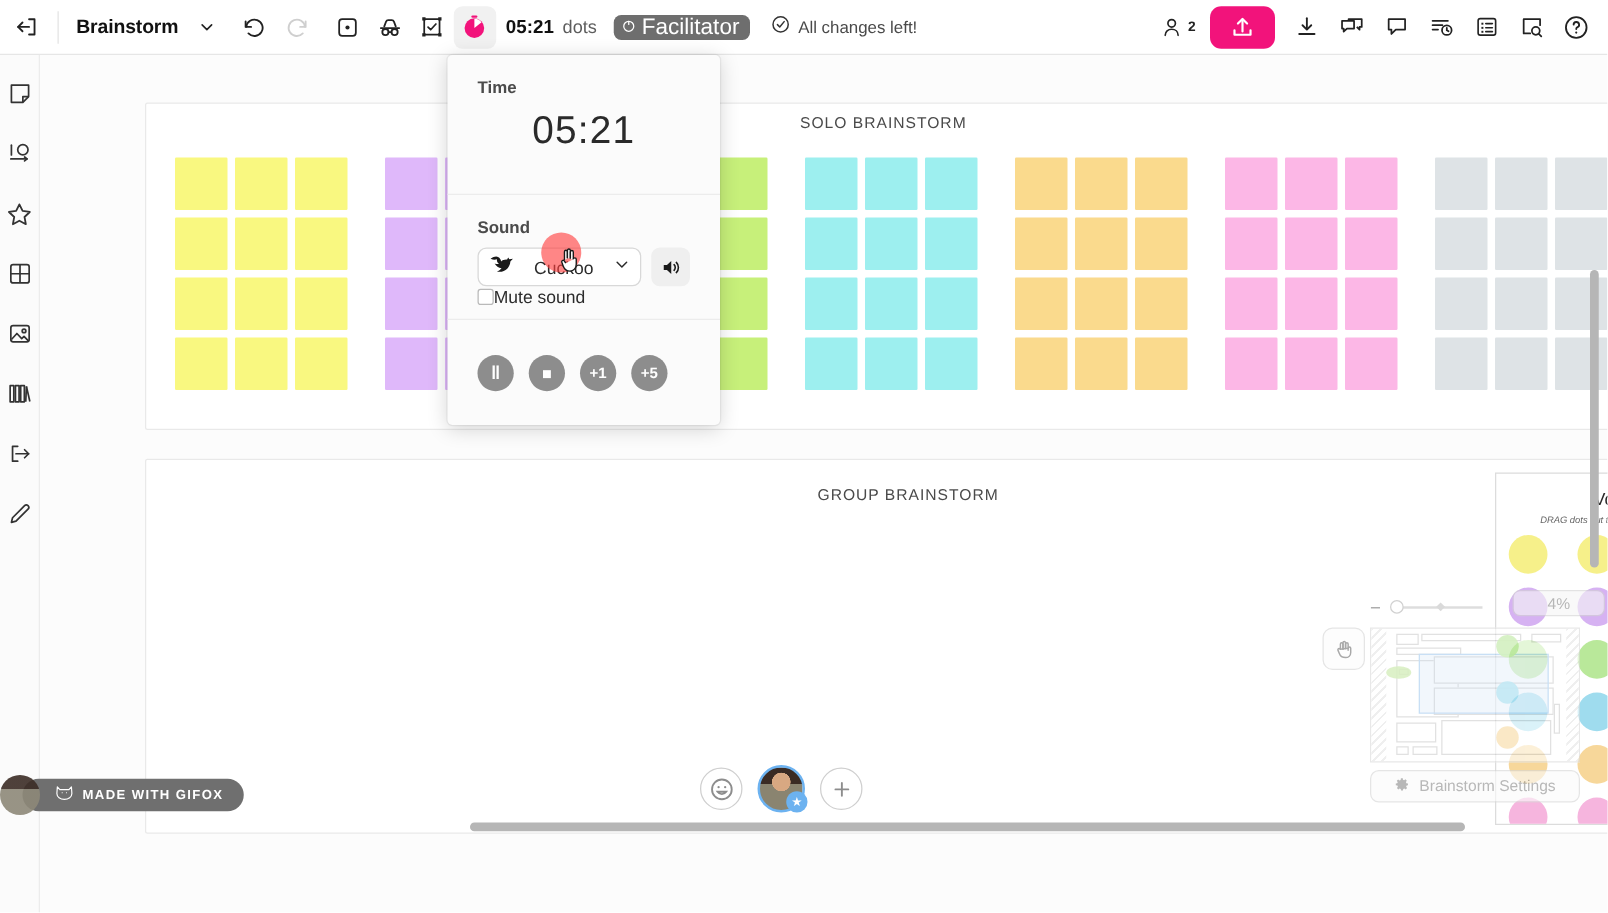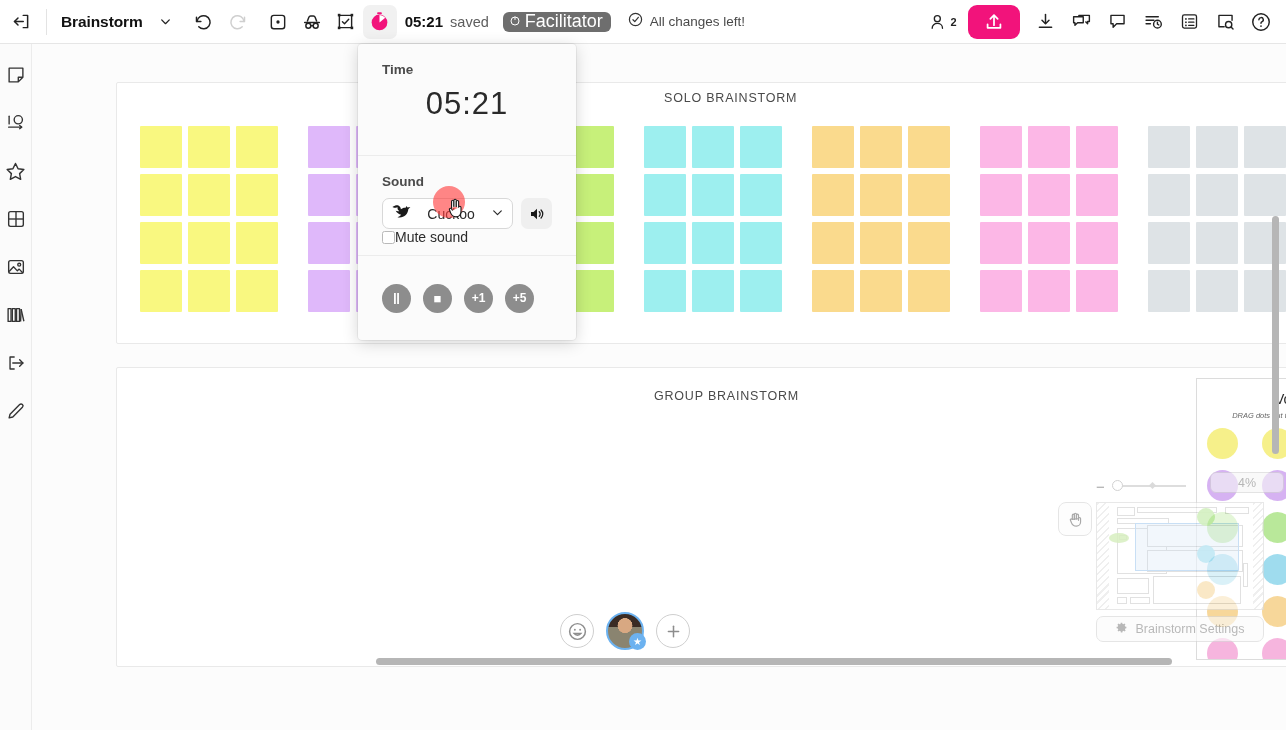--- a/index.html
+++ b/index.html
@@ -59,21 +59,21 @@
   }
   .frame {
     position:absolute; background:#fff; border:1px solid #e9e9e9; border-radius:2px;
   }
   #frame-solo  { left:84px;  top:38px;  width:1220px; height:262px; }
   #frame-group { left:84px;  top:323px; width:1220px; height:300px; }
   .frame-title {
     position:absolute; font-size:12.5px; color:#4a4a4a; letter-spacing:0.8px;
     white-space:nowrap;
   }
-  #solo-title  { left:632px; top:47px; }
+  #solo-title  { left:608px; top:47px; }
   #group-title { left:622px; top:345px; }
 
   .note-grid { position:absolute; display:grid; gap:6px 6px; }
   .note { width:42px; height:42px; border-radius:1px; }
 
   
   #timer-popup {
     position:absolute; left:358px; top:44px; width:218px; height:296px;
     background:#fbfbfb; border-radius:4px; z-index:60;
     box-shadow:0 3px 16px rgba(0,0,0,.17), 0 0 0 1px rgba(0,0,0,.05);
@@ -271,21 +271,21 @@
 
     <div class="tb-icon" id="timer-tool-btn">
       <svg width="23" height="23" viewBox="0 0 24 24">
         <path d="M10.5 3.4h3" stroke="#f2137b" stroke-width="2" stroke-linecap="round"></path>
         <circle cx="12" cy="13" r="8.2" fill="#f2137b"></circle>
         <path d="M12 13V5.3A7.7 7.7 0 0 1 18 8.2z" fill="#fff"></path>
       </svg>
     </div>
 
     <div id="timer-readout">05:21</div>
-    <div id="timer-left">saved</div>
+    <div id="timer-left">dots</div>
 
     <div id="facilitator-badge">
       <span>
         <svg width="12" height="12" viewBox="0 0 24 24" fill="none" stroke="#fff" stroke-width="2">
           <circle cx="12" cy="12" r="8"></circle>
             <path d="M12 4v5" stroke-linecap="round"></path>
         </svg>
       </span>
       <span>Facilitator</span>
     </div>
@@ -676,14 +676,27 @@
   <div id="cursor-ring"></div>
   <div id="cursor-hand">
     <svg width="19" height="22" viewBox="0 0 24 28" fill="#fff" stroke="#1a1a1a" stroke-width="1.4" stroke-linejoin="round">
       <path d="M7 13V4.3a1.5 1.5 0 0 1 3 0V11"></path>
       <path d="M10 11V3a1.5 1.5 0 0 1 3 0v8"></path>
       <path d="M13 11.4V4.6a1.5 1.5 0 0 1 3 0V13"></path>
       <path d="M16 12a1.5 1.5 0 0 1 3 0v5c0 4-2.8 7-6.4 7-3.3 0-5.6-1.8-6.8-5l-1.5-4a1.45 1.45 0 0 1 2.5-1.4L8.3 16"></path>
     </svg>
   </div>
 
+  <div id="gifox">
+    <div id="gifox-av"></div>
+    <div id="gifox-pill">
+      <span>
+        <svg width="15" height="13" viewBox="0 0 24 20" fill="none" stroke="#fff" stroke-width="1.5" stroke-linejoin="round">
+          <path d="M3 2l3.2 3.6h11.6L21 2l.6 8.4c0 4.4-4.3 7.6-9.6 7.6S2.4 14.8 2.4 10.4z"></path>
+          <path d="M8.6 9.5h1.2"></path>
+            <path d="M14.2 9.5h1.2"></path>
+        </svg>
+      </span>
+      <span>MADE WITH GIFOX</span>
+    </div>
+  </div>
 
 </div>
 
 </body></html>

